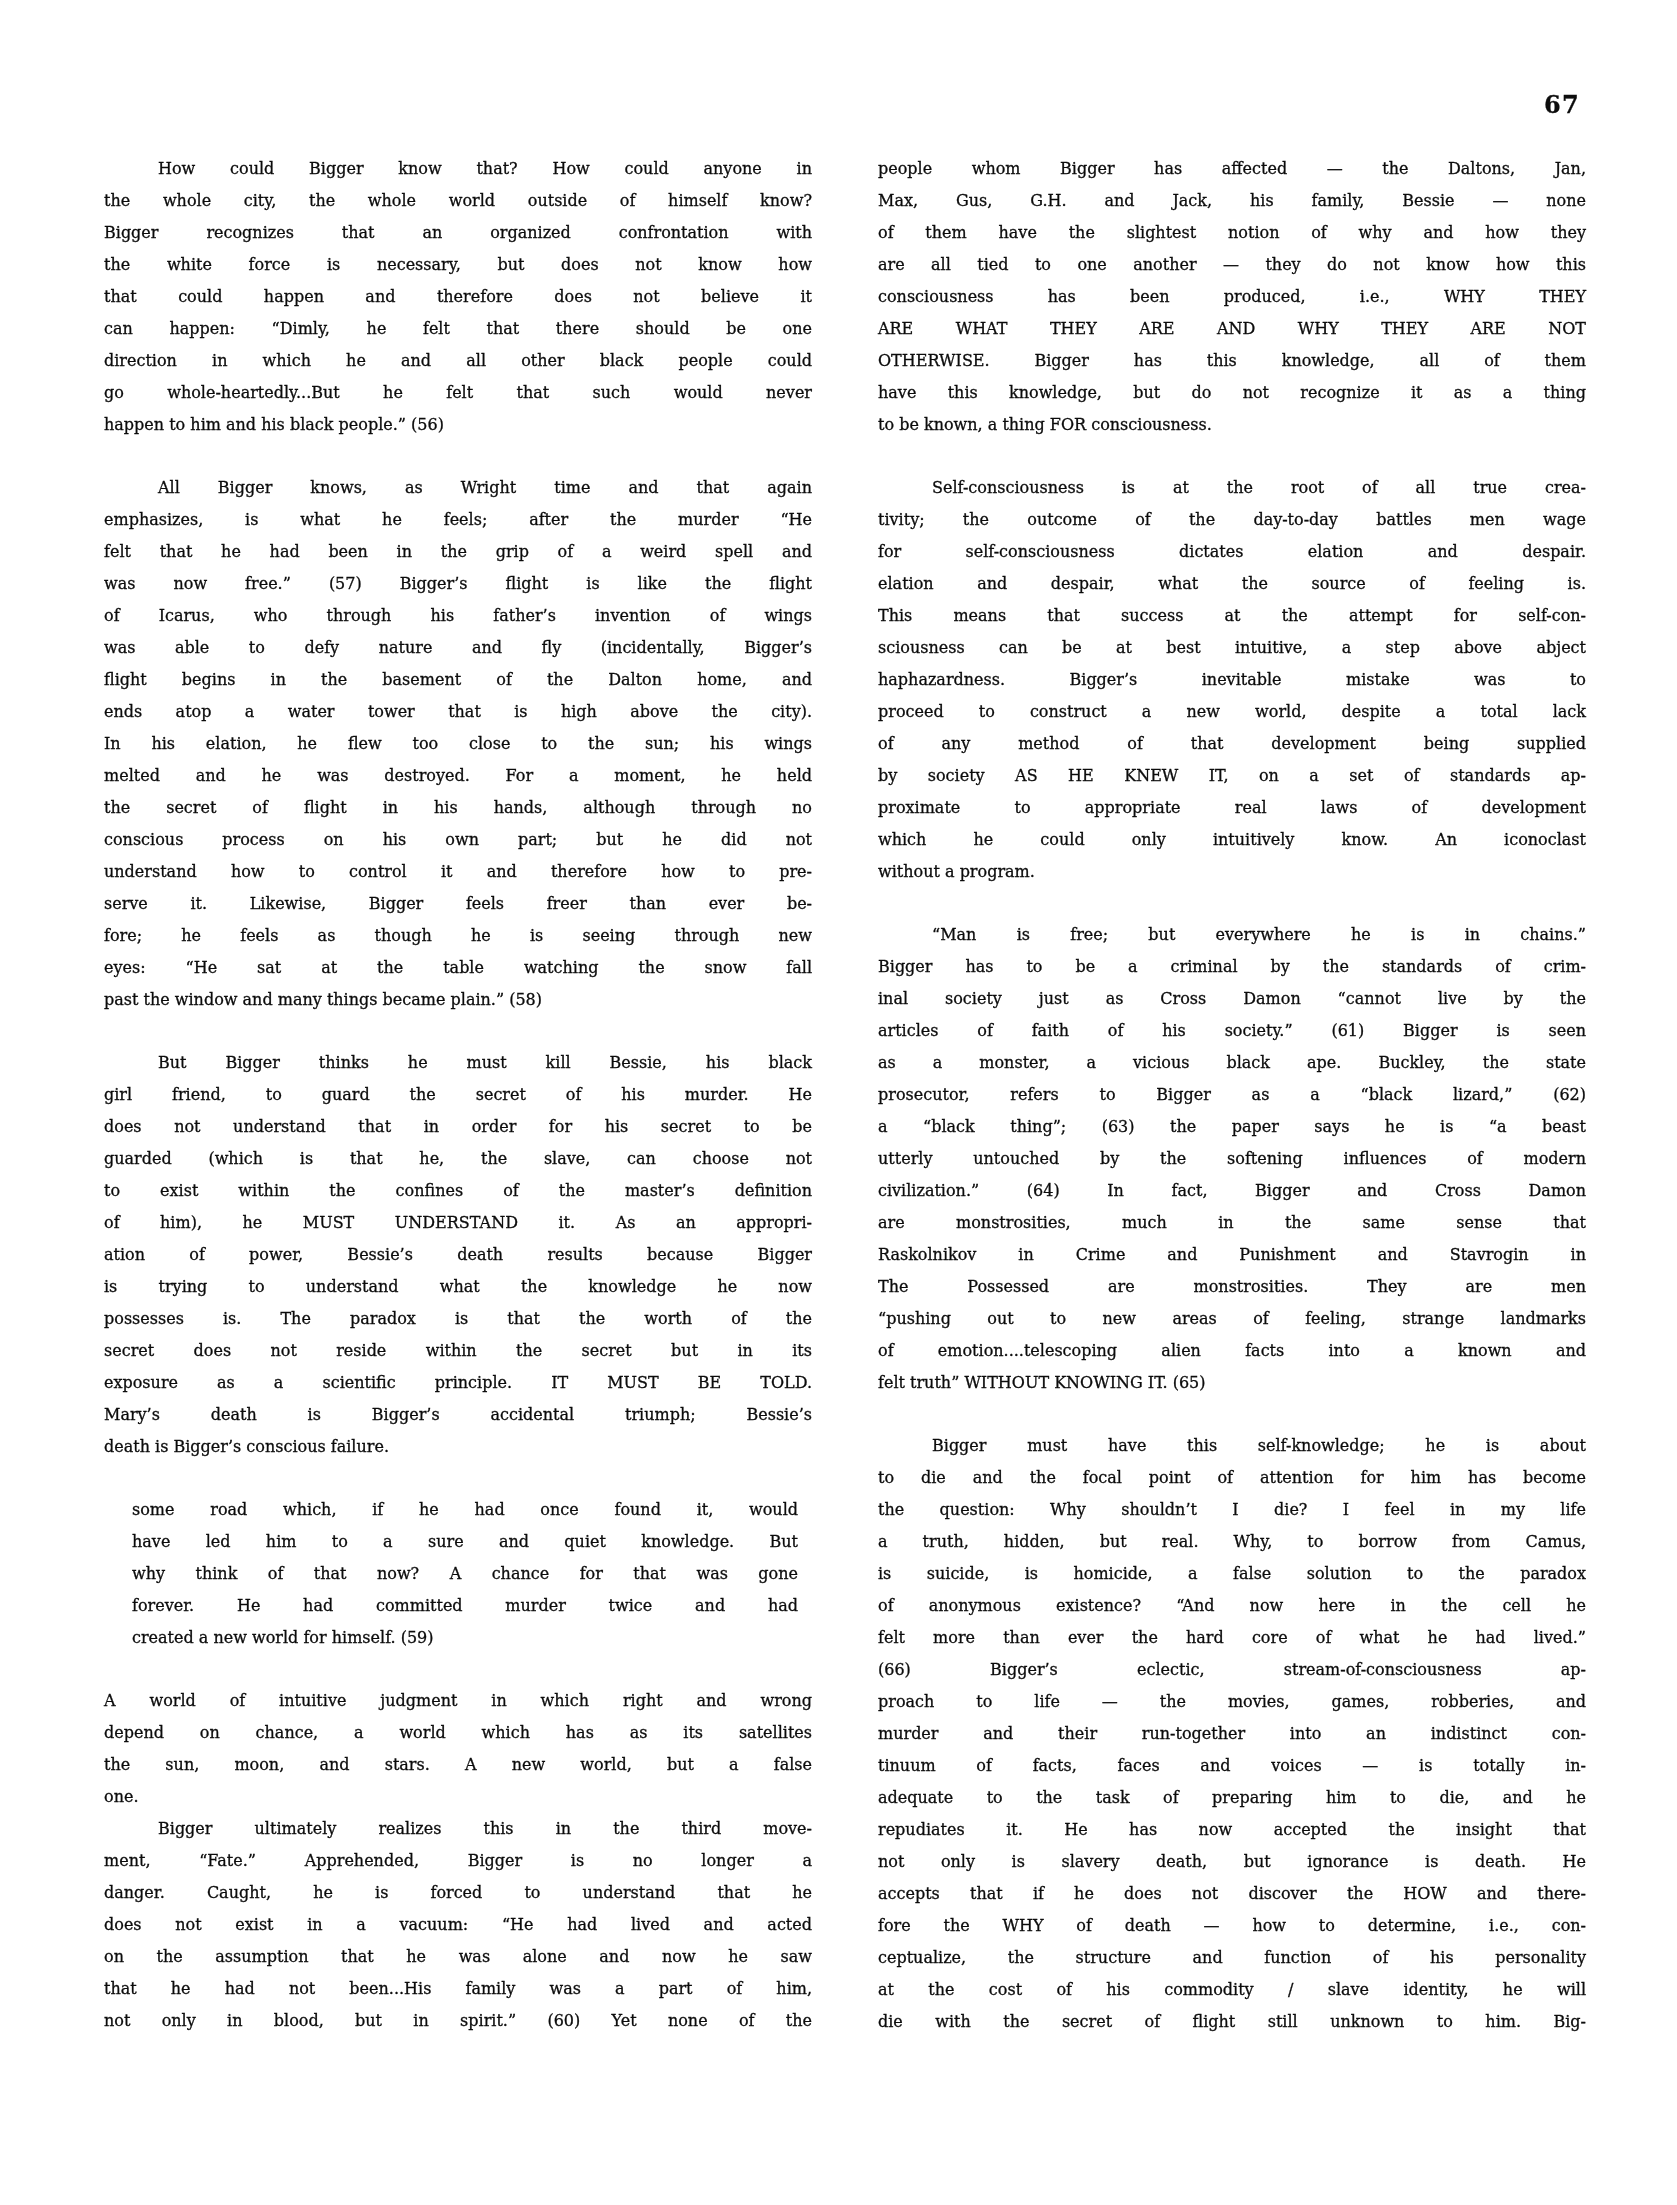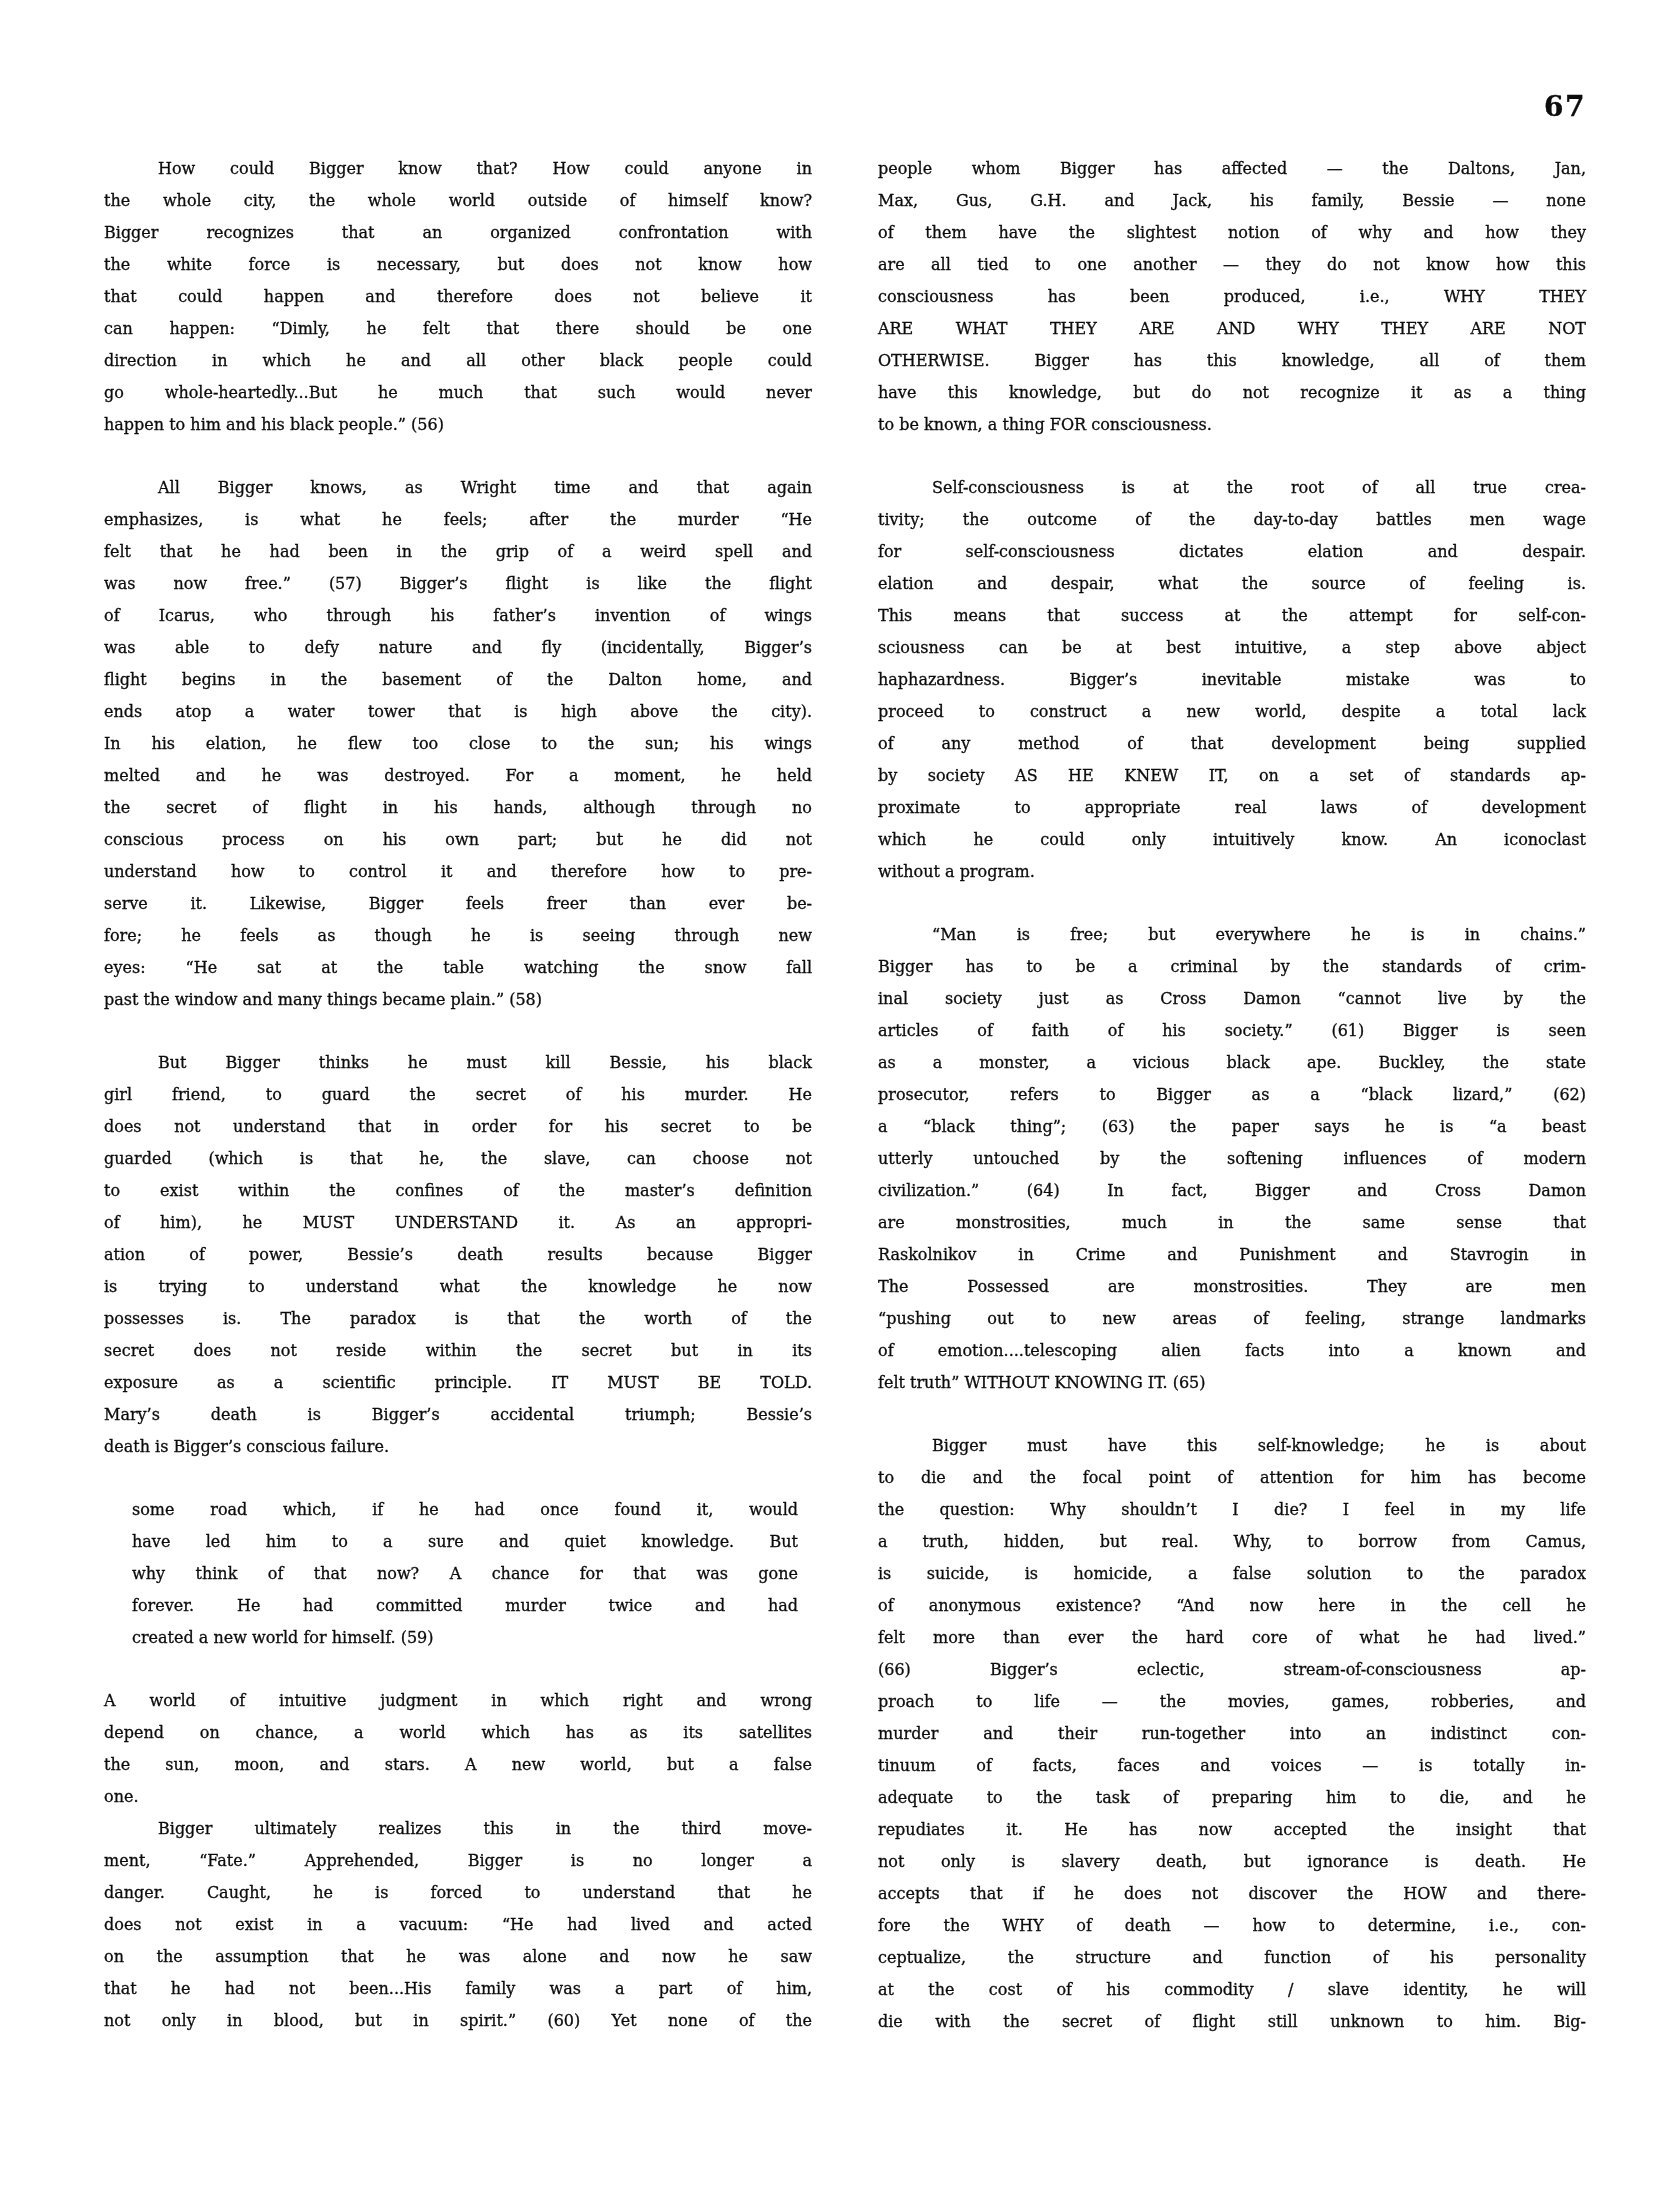--- a/index.html
+++ b/index.html
@@ -9,21 +9,21 @@
     font-family: "DejaVu Serif", "Liberation Serif", serif;
     color: #0c0c0c;
   }
   .page {
     position: absolute; left: 0; top: 0;
     width: 1678px; height: 2205px;
     background: #ffffff;
   }
   .pagenum {
     position: absolute; left: 1544px; top: 90px;
-    font-size: 28px; font-weight: bold; letter-spacing: 1.4px;
+    font-size: 24px; font-weight: bold; letter-spacing: 1.4px;
     -webkit-text-stroke: 0.3px currentColor;
   }
   .col {
     position: absolute; top: 153px; width: 708px;
     font-size: 16px; line-height: 32px;
     -webkit-text-stroke: 0.3px currentColor;
   }
   .col.left  { left: 104px; }
   .col.right { left: 878px; }
   .para.gap { margin-top: 31px; }
@@ -40,21 +40,21 @@
   <div class="pagenum">67</div>
   <div class="col left">
       <div class="para">
         <div class="line just ind">How could Bigger know that? How could anyone in</div>
         <div class="line just">the whole city, the whole world outside of himself know?</div>
         <div class="line just">Bigger recognizes that an organized confrontation with</div>
         <div class="line just">the white force is necessary, but does not know how</div>
         <div class="line just">that could happen and therefore does not believe it</div>
         <div class="line just">can happen: “Dimly, he felt that there should be one</div>
         <div class="line just">direction in which he and all other black people could</div>
-        <div class="line just">go whole-heartedly...But he much that such would never</div>
+        <div class="line just">go whole-heartedly...But he felt that such would never</div>
         <div class="line last">happen to him and his black people.” (56)</div>
       </div>
       <div class="para gap">
         <div class="line just ind">All Bigger knows, as Wright time and that again</div>
         <div class="line just">emphasizes, is what he feels; after the murder “He</div>
         <div class="line just">felt that he had been in the grip of a weird spell and</div>
         <div class="line just">was now free.” (57) Bigger’s flight is like the flight</div>
         <div class="line just">of Icarus, who through his father’s invention of wings</div>
         <div class="line just">was able to defy nature and fly (incidentally, Bigger’s</div>
         <div class="line just">flight begins in the basement of the Dalton home, and</div>

